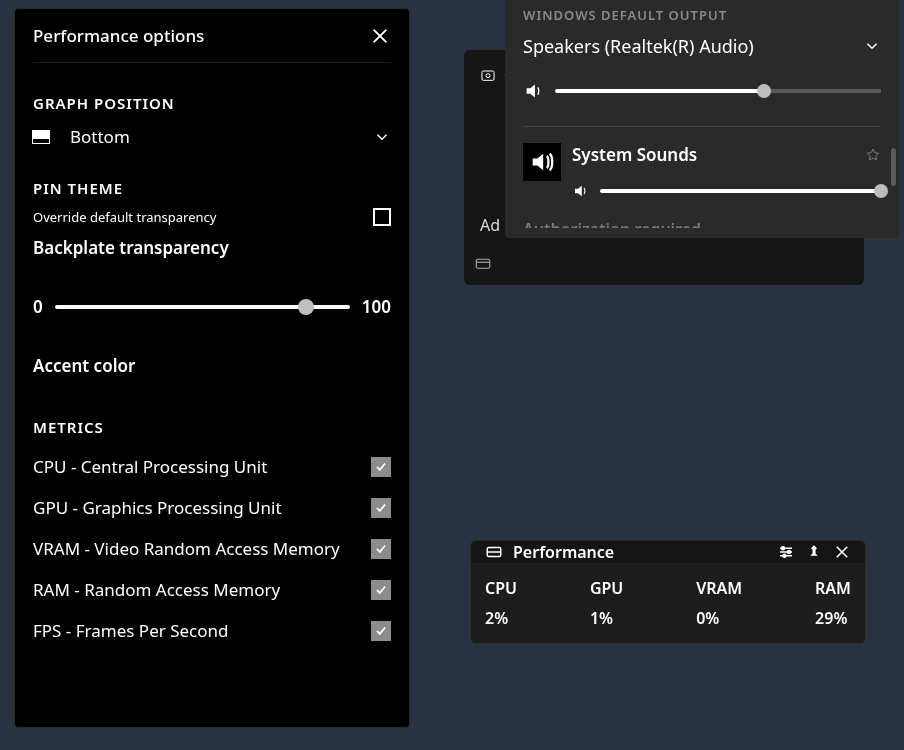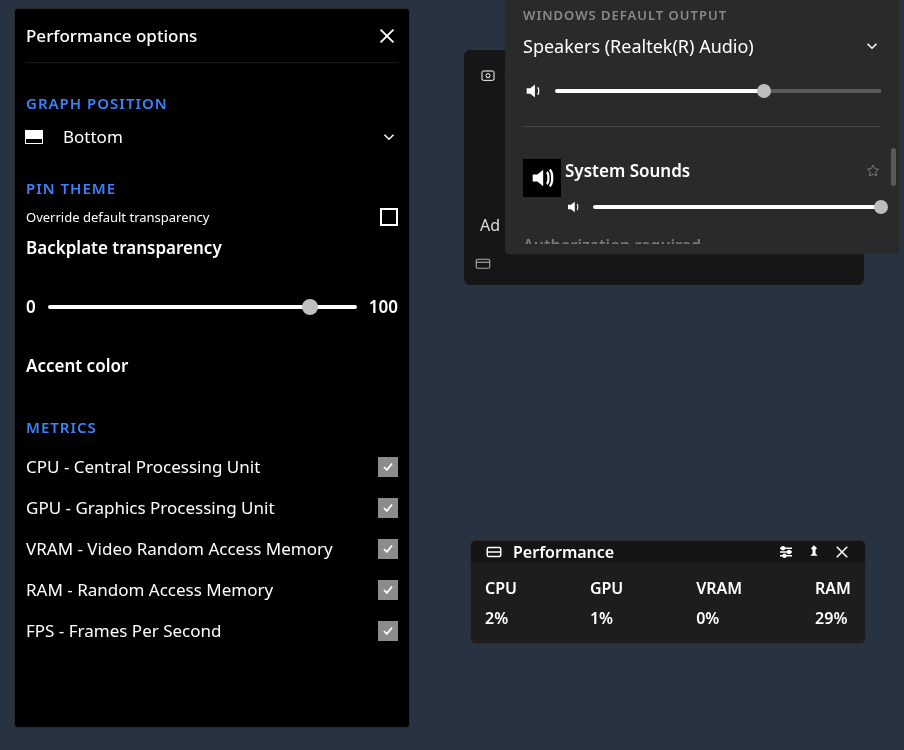--- a/index.html
+++ b/index.html
@@ -14,41 +14,41 @@
   }
   
   .perf-options {
     position: absolute;
     left: 14px; top: 8px;
     width: 396px;
     height: 720px;
     background: #000;
     border: 1px solid #2a2a2a;
     border-radius: 4px;
-    padding: 0 11px;
+    padding: 0 18px;
   }
   .perf-header {
     display: flex;
     justify-content: space-between;
     align-items: center;
     height: 54px;
     border-bottom: 1px solid #1a1a1a;
   }
   .perf-title {
     font-size: 17px;
     font-weight: 500;
   }
   .close-x {
     width: 22px; height: 22px;
     cursor: pointer;
     stroke: #fff;
     stroke-width: 2;
   }
   .section-label {
-    color: #3b82f6;
+    color: #ffffff;
     letter-spacing: 1px;
     font-size: 15px;
     font-weight: 600;
     margin-top: 30px;
   }
   .dropdown-row {
     display: flex;
     align-items: center;
     justify-content: space-between;
     margin-top: 12px;
@@ -195,22 +195,22 @@
     border-radius: 50%;
     transform: translate(-50%, -50%);
   }
   .audio-divider {
     height: 1px;
     background: #444;
     margin-top: 24px;
   }
   .app-vol-row {
     display: flex;
-    gap: 4px;
-    margin-top: 32px;
+    gap: 11px;
+    margin-top: 16px;
   }
   .app-icon {
     width: 38px; height: 38px;
     background: #000;
     display: flex;
     align-items: center;
     justify-content: center;
   }
   .app-icon svg { width: 28px; height: 28px; fill: #fff; }
   .app-vol-main { flex: 1; }

